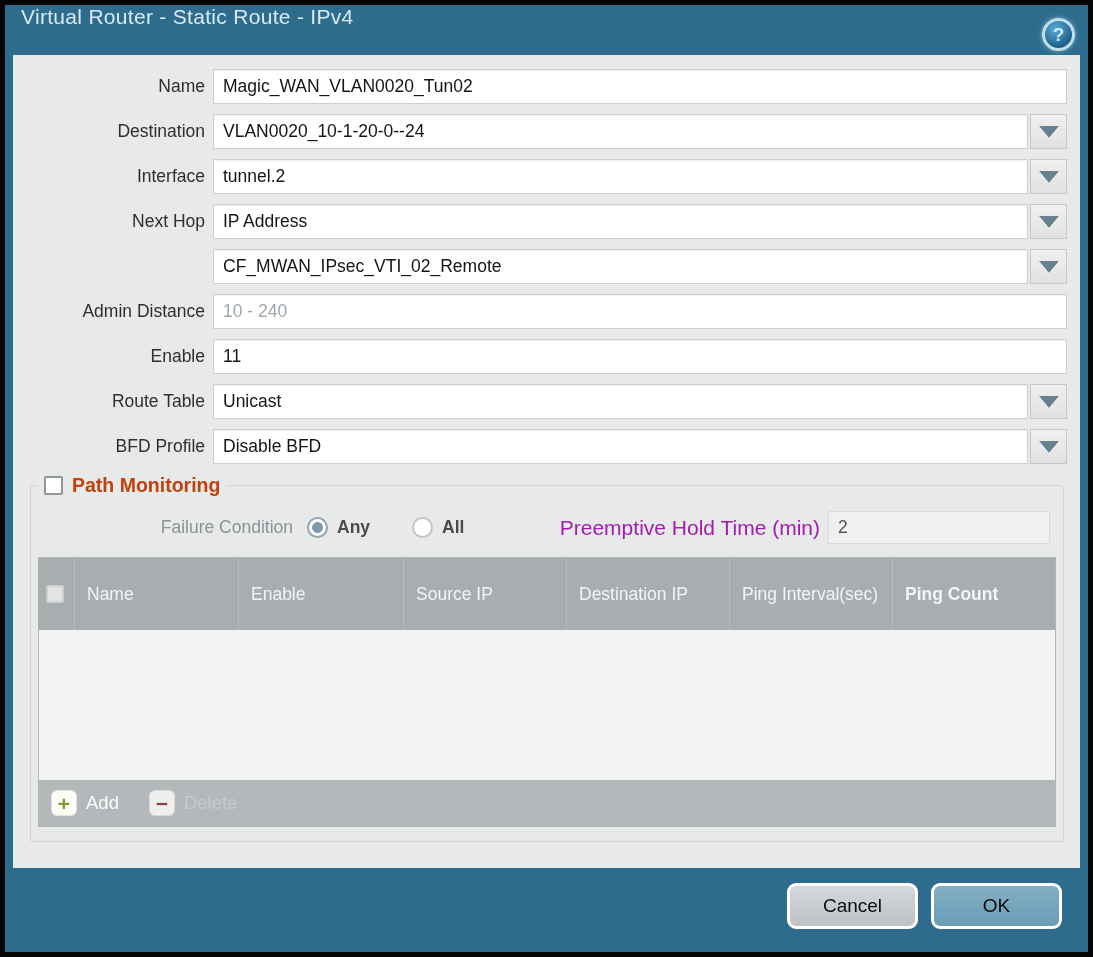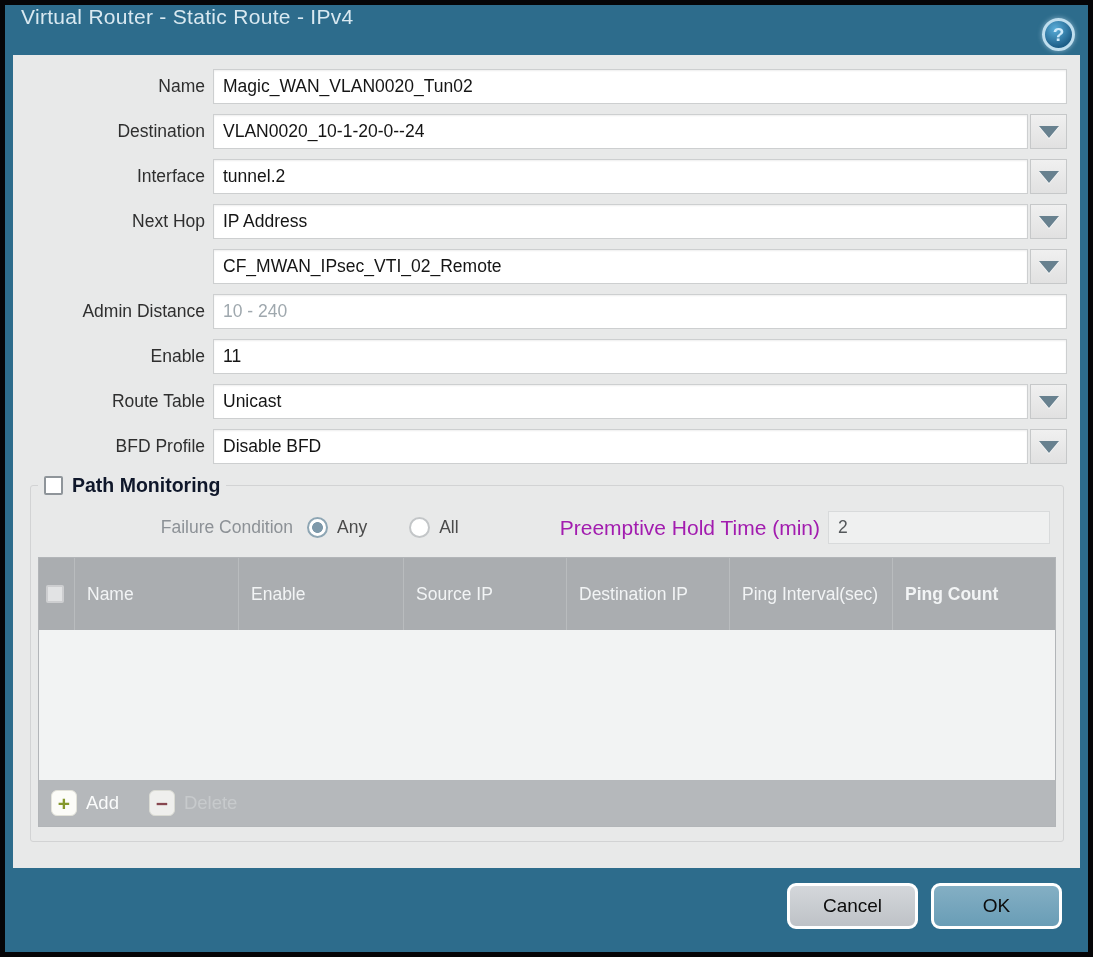--- a/index.html
+++ b/index.html
@@ -70,35 +70,35 @@
     border:1px solid #d2d3d4; border-radius:3px;
     padding:0 7px 14px 7px;
   }
   .pm legend {
     display:flex; align-items:center; gap:9px; padding:0 6px; margin-left:0;
   }
   .cb {
     width:19px; height:19px; background:#fff;
     border:2px solid #8f959a; border-radius:2px; cursor:pointer;
   }
-  .pm-title { font-size:19.5px; font-weight:bold; color:#0f172a; }
+  .pm-title { font-size:19.5px; font-weight:bold; color:#c2410c; }
   .cond-row { display:flex; align-items:center; margin:14px 0 13px 0;justify-content:center; }
   .cond-lbl {
     width:255px; text-align:right; font-size:17.5px; color:#8c9196; flex-shrink:0;
   }
   .radio-opt { display:flex; align-items:center; margin-left:14px; cursor:pointer; }
   .radio {
     width:21px; height:21px; border-radius:50%; background:#fff;
     border:2px solid #c3c6c8; flex-shrink:0;
   }
   .radio.sel {
     border:2px solid #8ea6b4;
     background: radial-gradient(circle, #7e99aa 0 42%, #fff 48%);
   }
-  .radio-opt .opt-lbl { font-size:17.5px; color:#4b4b4b; margin-left:9px; }
+  .radio-opt .opt-lbl { font-size:17.5px; color:#4b4b4b; margin-left:9px;font-weight:bold; }
   .radio-opt + .radio-opt { margin-left:42px; }
   .pht-lbl { margin-left:auto; font-size:21px; color:#a21caf; }
   .pht-input {
     width:222px; height:33px; margin:0 6px 0 8px;
     border:1px solid #d8dadb; background:#eff0f0;
     font-size:17.5px; color:#54585b; padding:0 9px;
     font-family:"Liberation Sans", sans-serif;
   }
   
   .tbl { margin-top:0; border:1px solid #b2b5b8; }

